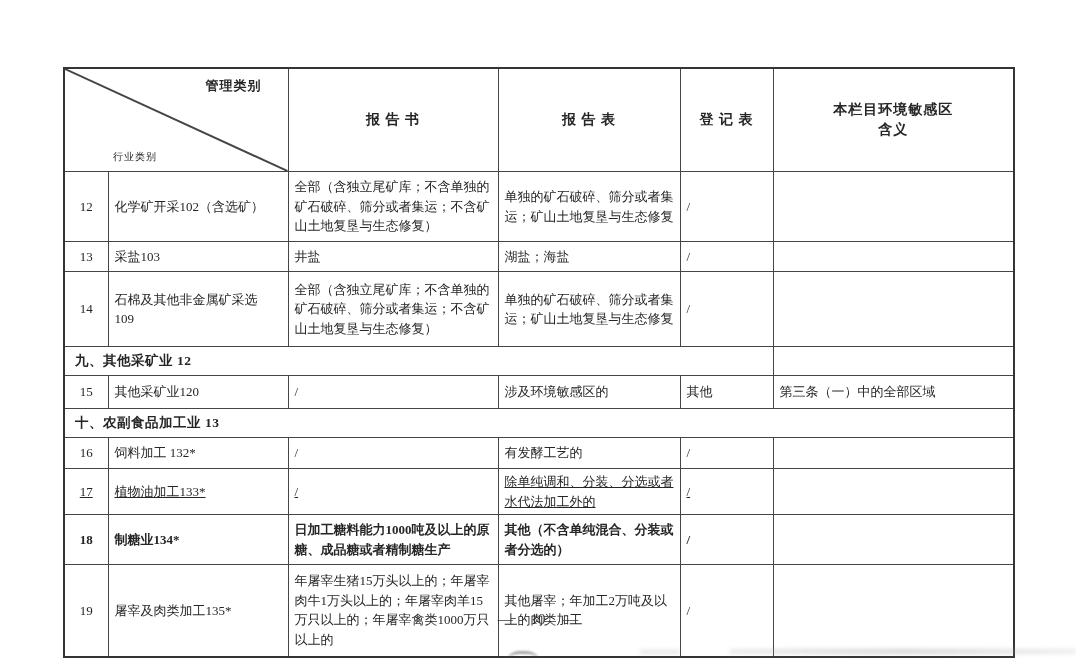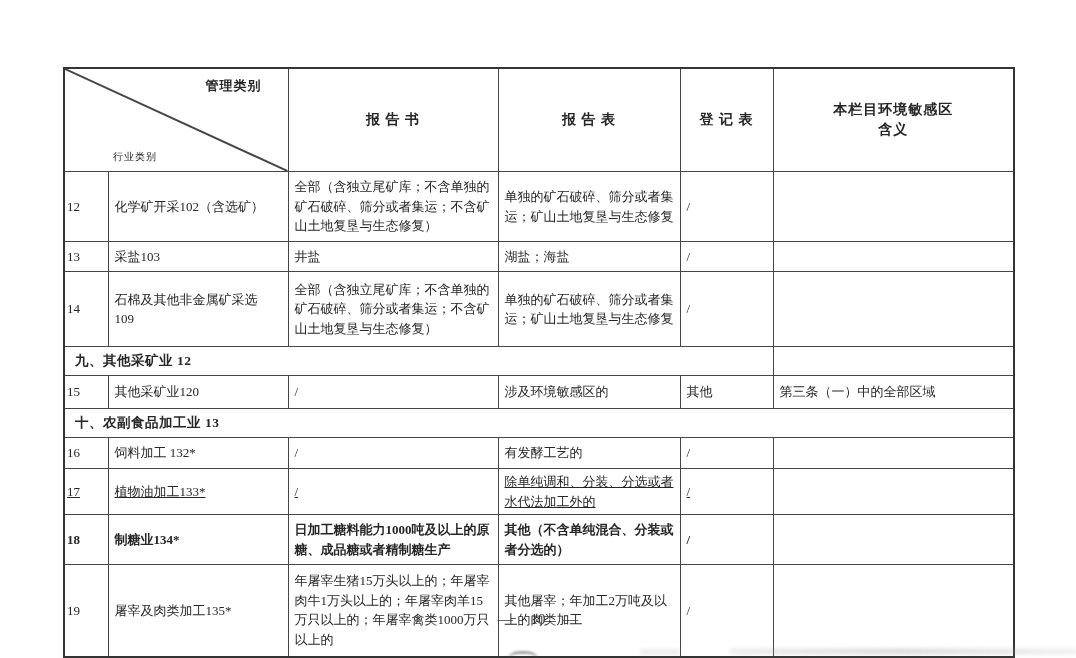--- a/index.html
+++ b/index.html
@@ -13,21 +13,21 @@
     border-collapse:collapse;table-layout:fixed;
     border:2px solid #343434;
   }
   .doc-table td{
     border:1px solid #454545;
     font-size:13px;line-height:1.5;
     padding:3px 6px;vertical-align:middle;
     white-space:pre-line;
     overflow:hidden;
   }
-  td.num{text-align:left;padding:3px 2px;}
+  td.num{text-align:center;padding:3px 2px;}
   td.head{
     font-weight:bold;text-align:center;font-size:14px;
     letter-spacing:1px;line-height:1.45;
   }
   tr.h-head{height:59px;}
   tr.h-r12{height:70px;}
   tr.h-r13{height:30px;padding-left:24px;}
   tr.h-r14{height:75px;}
   tr.h-sec{height:29px;}
   tr.h-r15{height:33px;padding-left:9px;}

